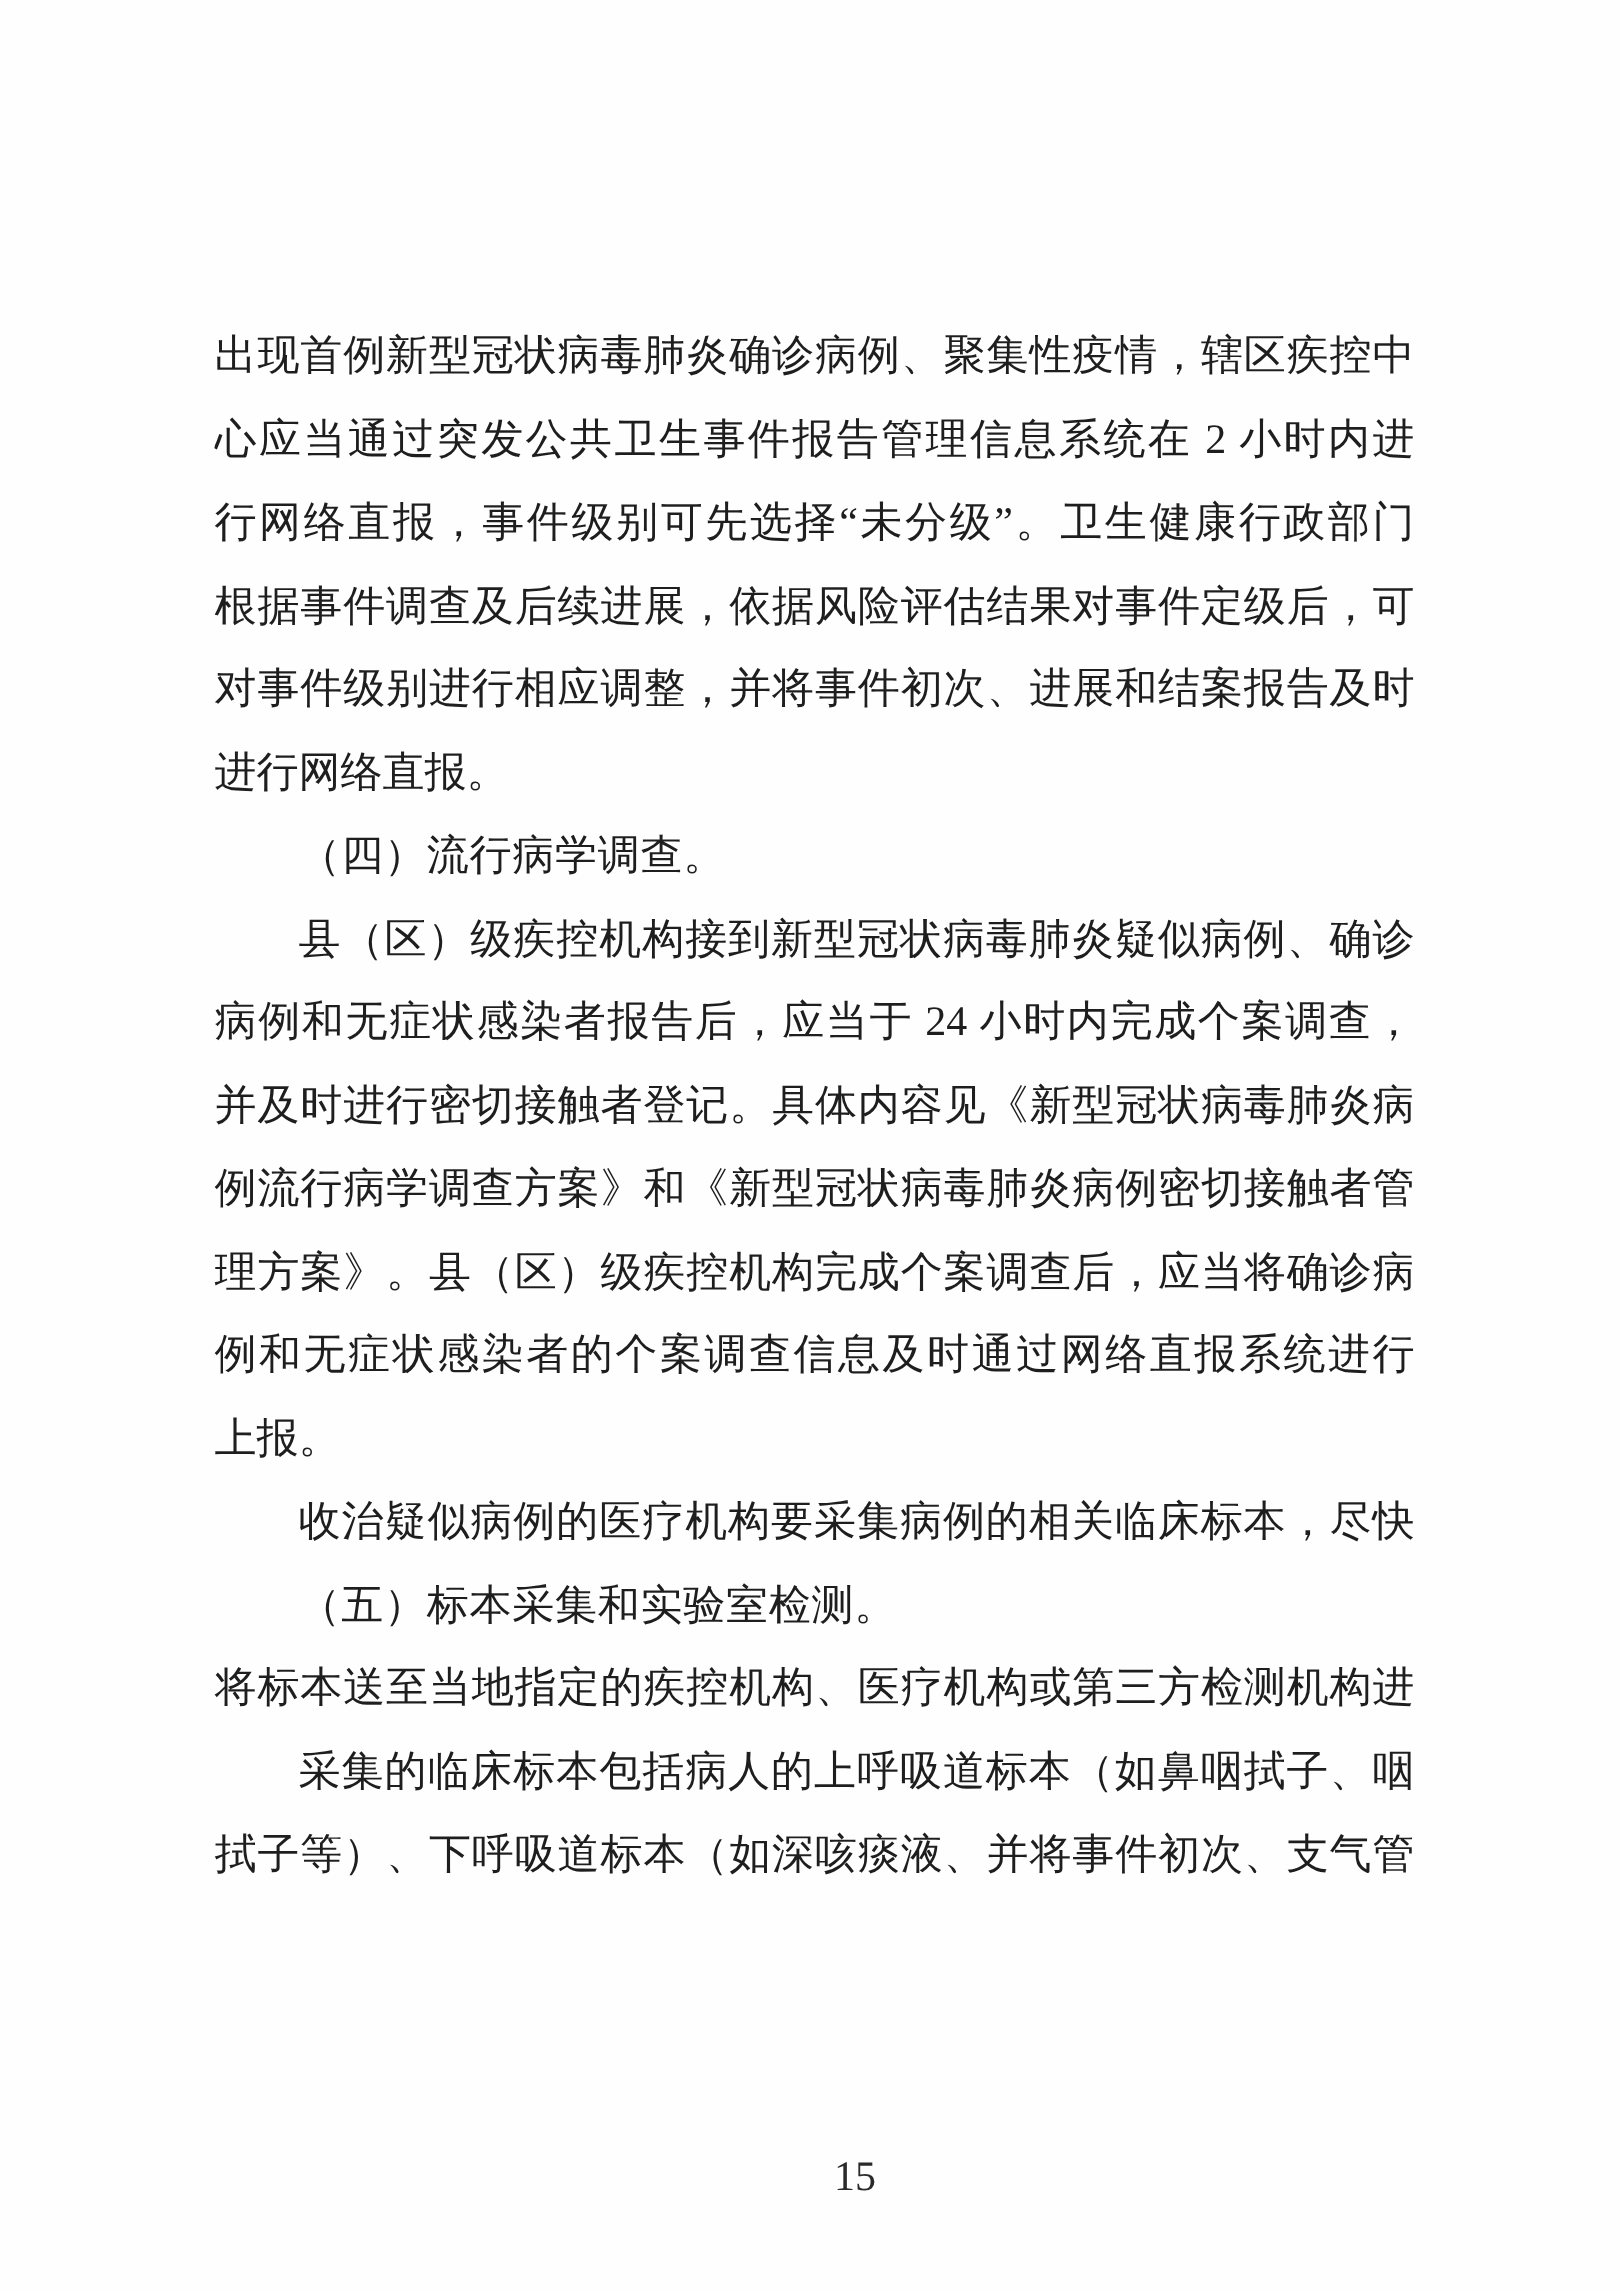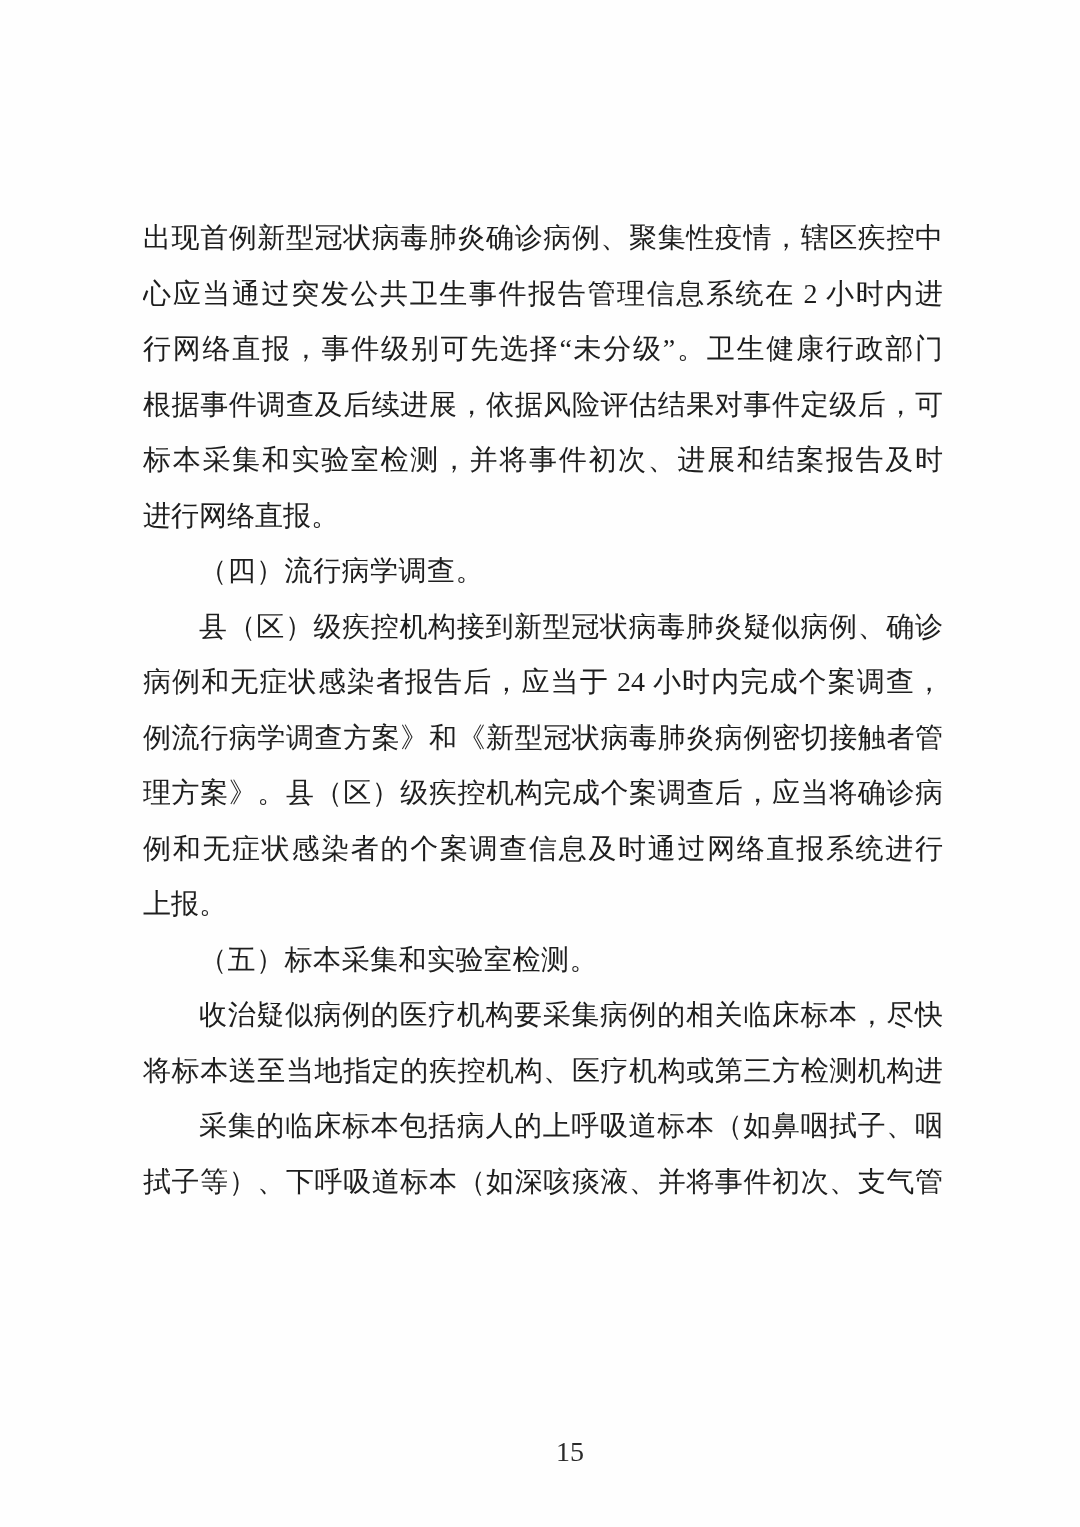--- a/index.html
+++ b/index.html
@@ -59,30 +59,31 @@
 </style>
 </head>
 <body>
 
 <div class="page">
   <div class="text-block">
     <div class="ln just">出现首例新型冠状病毒肺炎确诊病例、聚集性疫情，辖区疾控中</div>
     <div class="ln just">心应当通过突发公共卫生事件报告管理信息系统在 2 小时内进</div>
     <div class="ln just">行网络直报，事件级别可先选择“未分级”。卫生健康行政部门</div>
     <div class="ln just">根据事件调查及后续进展，依据风险评估结果对事件定级后，可</div>
-    <div class="ln just">标本采集和实验室检测，并将事件初次、进展和结案报告及时</div>
+    <div class="ln just">对事件级别进行相应调整，并将事件初次、进展和结案报告及时</div>
     <div class="ln">进行网络直报。</div>
     <div class="ln ind heading">（四）流行病学调查。</div>
     <div class="ln ind just">县（区）级疾控机构接到新型冠状病毒肺炎疑似病例、确诊</div>
     <div class="ln just">病例和无症状感染者报告后，应当于 24 小时内完成个案调查，</div>
+    <div class="ln just">并及时进行密切接触者登记。具体内容见《新型冠状病毒肺炎病</div>
     <div class="ln just">例流行病学调查方案》和《新型冠状病毒肺炎病例密切接触者管</div>
     <div class="ln just">理方案》。县（区）级疾控机构完成个案调查后，应当将确诊病</div>
     <div class="ln just">例和无症状感染者的个案调查信息及时通过网络直报系统进行</div>
     <div class="ln">上报。</div>
+    <div class="ln ind just">收治疑似病例的医疗机构要采集病例的相关临床标本，尽快</div>
     <div class="ln ind heading">（五）标本采集和实验室检测。</div>
-    <div class="ln ind just">收治疑似病例的医疗机构要采集病例的相关临床标本，尽快</div>
     <div class="ln just">将标本送至当地指定的疾控机构、医疗机构或第三方检测机构进</div>
     <div class="ln ind just">采集的临床标本包括病人的上呼吸道标本（如鼻咽拭子、咽</div>
     <div class="ln just">拭子等）、下呼吸道标本（如深咳痰液、并将事件初次、支气管灌</div>
   </div>
 
   <div class="page-number">15</div>
 </div>
 
 </body></html>

